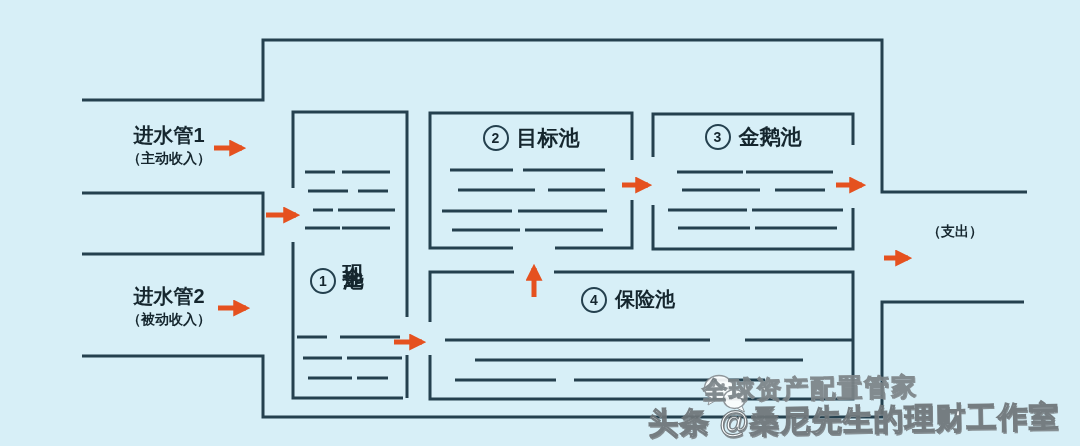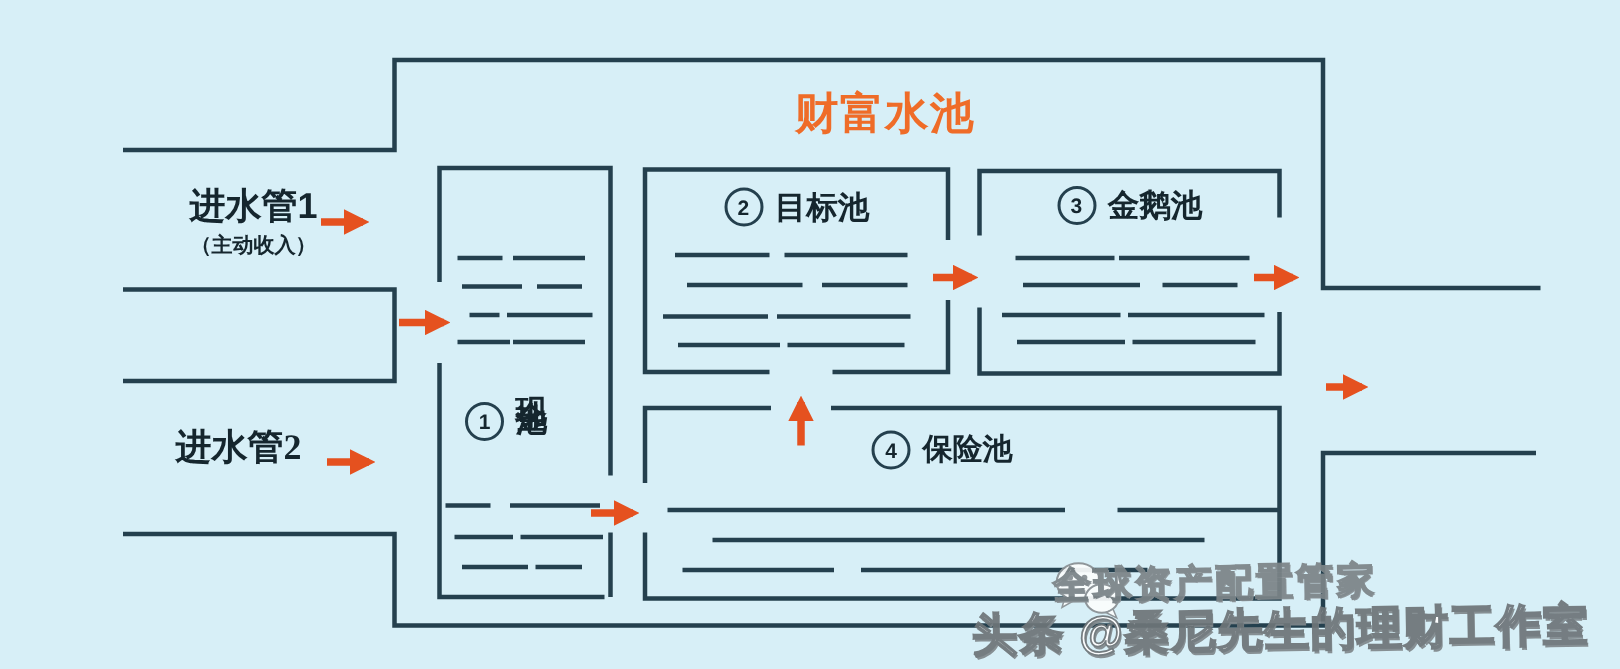--- a/index.html
+++ b/index.html
@@ -3,21 +3,21 @@
 <meta charset="utf-8">
 <style>
   html,body{margin:0;padding:0;}
   .stage{
     position:relative;width:1080px;height:446px;overflow:hidden;
     background:#d7eff7;
     font-family:"Liberation Sans",sans-serif;
   }
   .stage svg{position:absolute;left:0;top:0;}
   .lbl{position:absolute;color:#15262e;font-weight:700;text-align:center;line-height:1.35;}
-  .lbl .main{font-size:24px;}
+  .lbl .main{font-size:20px;}
   .lbl .sub{font-size:14px;}
   .title{
     position:absolute;left:440px;top:56px;width:300px;text-align:center;
     color:#ef6c28;font-size:29px;font-weight:700;letter-spacing:1px;
   }
   .pool-label{
     position:absolute;display:flex;align-items:center;justify-content:center;gap:8px;
     color:#15262e;font-weight:700;font-size:21px;
   }
   .numcircle{
@@ -137,32 +137,33 @@
       <path d="M266,215 H296" marker-end="url(#ah)"></path>
       <path d="M218,308 H246" marker-end="url(#ah)"></path>
       <path d="M394,342 H422" marker-end="url(#ah)"></path>
       <path d="M534,297 V268" marker-end="url(#ah)"></path>
       <path d="M622,185 H648" marker-end="url(#ah)"></path>
       <path d="M836,185 H862" marker-end="url(#ah)"></path>
       <path d="M884,258 H908" marker-end="url(#ah)"></path>
     </g>
   </svg>
 
-  <div class="title">财富水池</div>
 
   <div class="lbl" style="left:99px;top:122px;width:140px;">
     <div class="main">进水管1</div>
     <div class="sub">（主动收入）</div>
   </div>
 
-  <div class="lbl" style="left:89px;top:283px;width:140px;font-family:Liberation Serif, serif;">
+  <div class="lbl" style="left:99px;top:283px;width:140px;">
     <div class="main">进水管2</div>
+    <div class="sub">（被动收入）</div>
   </div>
 
   <div class="lbl" style="left:885px;top:222px;width:140px;">
+    <div class="sub">（支出）</div>
   </div>
 
   <div class="cash-label">
     <span class="numcircle">1</span>
     <span class="cash-vertical">现金池</span>
   </div>
 
   <div class="pool-label" style="left:430px;top:124px;width:202px;">
     <span class="numcircle">2</span>
     <span>目标池</span>

